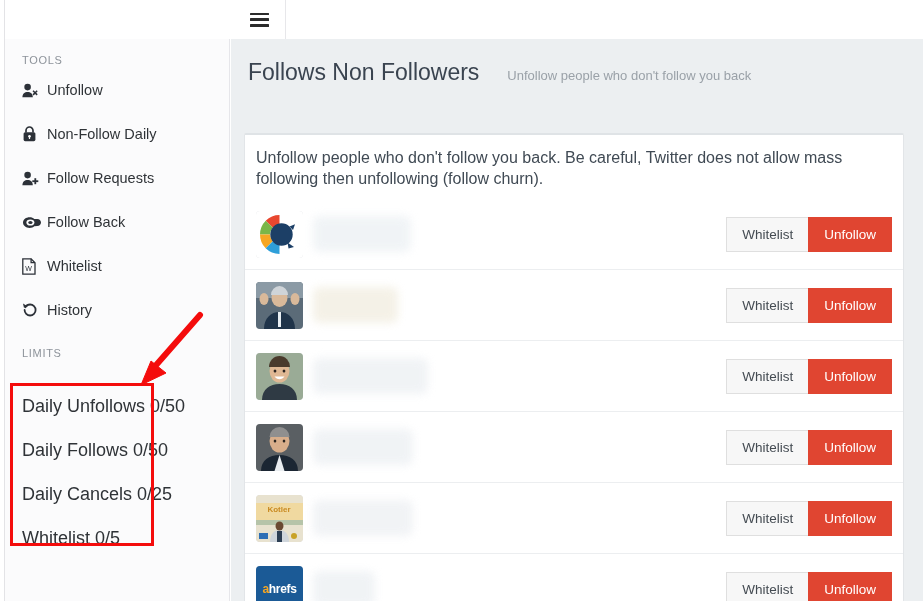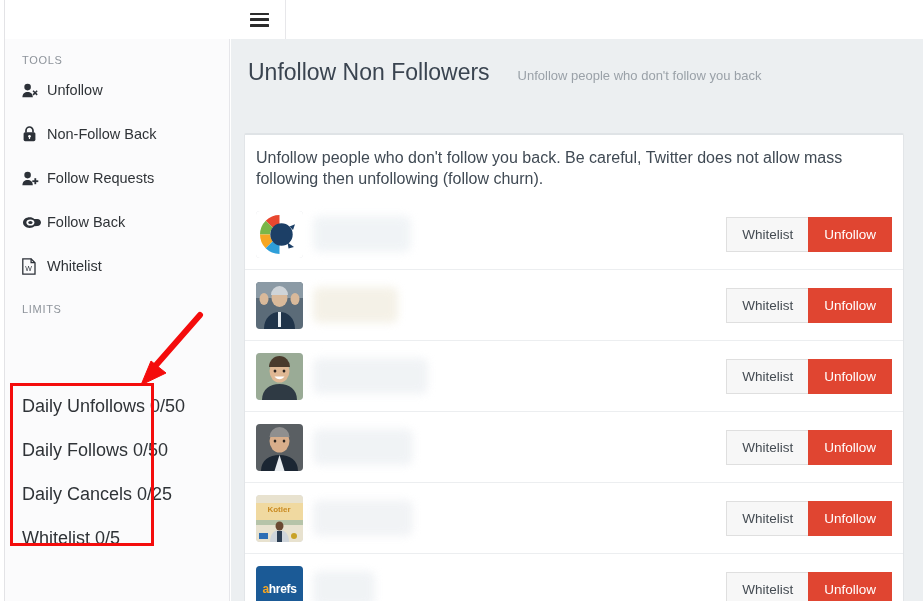--- a/index.html
+++ b/index.html
@@ -305,21 +305,21 @@
 
     <div class="side-item">
       <span class="side-item-icon">
         <svg width="15" height="16" viewBox="0 0 15 16">
           <path d="M4 6.4V4.5a3.5 3.5 0 017 0v1.9" fill="none" stroke="#2c3138" stroke-width="1.7"></path>
           <rect x="1.6" y="6.2" width="11.8" height="9" rx="1.6" fill="#2c3138"></rect>
           <circle cx="7.5" cy="10.2" r="1.3" fill="#fbfbfc"></circle>
           <rect x="6.9" y="10.4" width="1.2" height="2.6" fill="#fbfbfc"></rect>
         </svg>
       </span>
-      <span class="side-item-label">Non-Follow Back</span>
+      <span class="side-item-label">Non-Follow Daily</span>
     </div>
 
     <div class="side-item">
       <span class="side-item-icon">
         <svg width="17" height="15" viewBox="0 0 17 15">
           <circle cx="5.6" cy="4.1" r="3.3" fill="#2c3138"></circle>
           <path d="M0.4 14.2c0-3.2 2.3-5.1 5.2-5.1s5.2 1.9 5.2 5.1z" fill="#2c3138"></path>
           <rect x="12.4" y="7.2" width="1.8" height="6" fill="#2c3138"></rect>
           <rect x="10.3" y="9.3" width="6" height="1.8" fill="#2c3138"></rect>
         </svg>
@@ -342,36 +342,45 @@
       <span class="side-item-icon">
         <svg width="14" height="17" viewBox="0 0 14 17">
           <path d="M0.8 0.8h8.3l3.9 3.9v11.5H0.8z" fill="#fbfbfc" stroke="#2c3138" stroke-width="1.3"></path>
           <path d="M9.1 0.8v3.9h3.9" fill="none" stroke="#2c3138" stroke-width="1.3"></path>
           <text x="6.6" y="13.2" font-family="Liberation Sans, sans-serif" font-size="7" fill="#2c3138" text-anchor="middle">W</text>
         </svg>
       </span>
       <span class="side-item-label">Whitelist</span>
     </div>
 
+    <div class="side-item">
+      <span class="side-item-icon">
+        <svg width="16" height="16" viewBox="0 0 16 16">
+          <path d="M2.6 8a5.5 5.5 0 105.5-5.5c-2 0-3.8 1-4.8 2.7" fill="none" stroke="#2c3138" stroke-width="1.8" stroke-linecap="round"></path>
+          <path d="M1 1.6l0.9 4 3.9-1.1z" fill="#2c3138"></path>
+        </svg>
+      </span>
+      <span class="side-item-label">History</span>
+    </div>
 
     <div class="side-section-label">LIMITS</div>
 
     <div class="limits-list">
       <div class="limit-row">Daily Unfollows 0/50</div>
       <div class="limit-row">Daily Follows 0/50</div>
       <div class="limit-row">Daily Cancels 0/25</div>
       <div class="limit-row">Whitelist 0/5</div>
     </div>
 
   </div>
 
   <div class="main">
 
     <div class="page-head">
-      <h1 class="page-title">Unfollow Non Followers</h1>
+      <h1 class="page-title">Follows Non Followers</h1>
       <span class="page-subtitle">Unfollow people who don't follow you back</span>
     </div>
 
     <div class="card">
       <div class="card-note">Unfollow people who don't follow you back. Be careful, Twitter does not allow mass following then unfollowing (follow churn).</div>
 
       <div class="user-row">
         <div class="avatar">
           <svg class="av-ring" viewBox="0 0 47 47">
             <rect width="47" height="47" fill="#ffffff"></rect>

